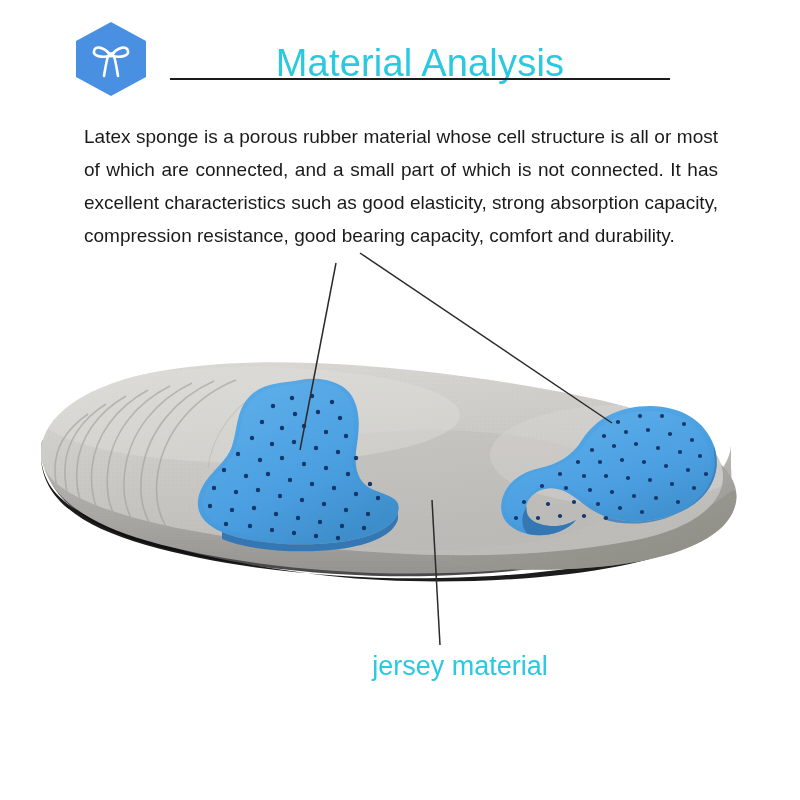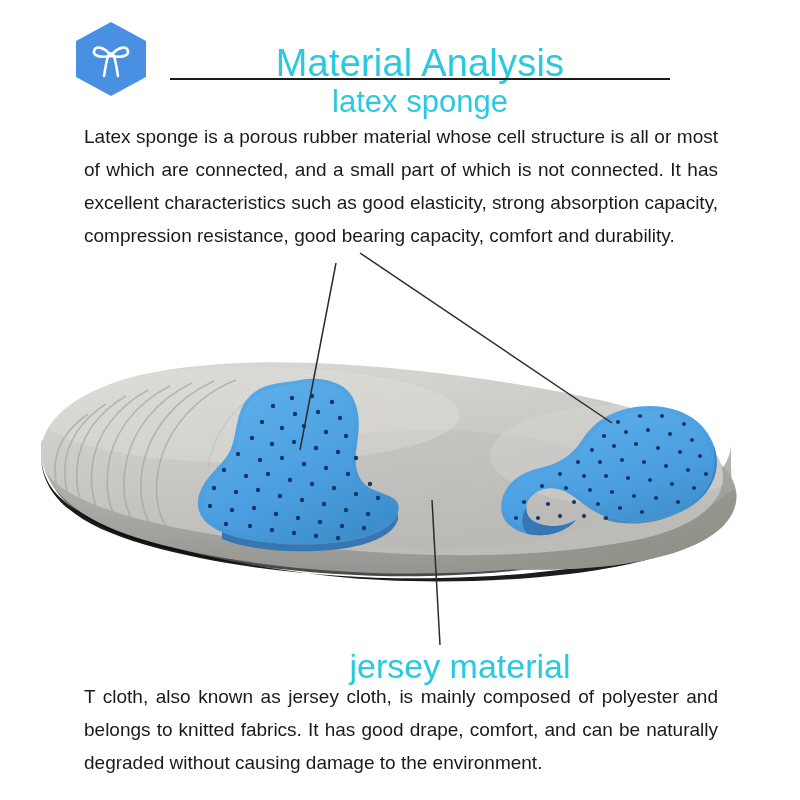--- a/index.html
+++ b/index.html
@@ -84,21 +84,21 @@
     width: 634px;
   }
 
   
   .label-jersey {
     position: absolute;
     left: 200px;
     top: 647px;
     width: 520px;
     text-align: center;
-    font-size: 34px;
+    font-size: 27px;
     line-height: 38px;
     color: #29c9e0;
     white-space: nowrap;
   }
 
   
   .product-stage {
     position: absolute;
     left: 0;
     top: 240px;
@@ -120,21 +120,20 @@
         <path d="M39,36 C45,27 55,25 56,31 C57,36 49,38 39,36 Z"></path>
         <path d="M36,36 C34,43 33,50 32,56"></path>
         <path d="M42,36 C44,43 45,50 46,56"></path>
         <path d="M36.5,33.5 L41.5,33.5"></path>
       </g>
     </svg>
   </div>
 
   <div class="main-title">Material Analysis</div>
   <div class="title-rule"></div>
-  <div class="sub-title">latex sponge</div>
 
   <div class="para para-top">Latex sponge is a porous rubber material whose cell structure is all or most of which are connected, and a small part of which is not connected. It has excellent characteristics such as good elasticity, strong absorption capacity, compression resistance, good bearing capacity, comfort and durability.</div>
 
   <div class="product-stage">
     <svg width="800" height="420" viewBox="0 0 800 420">
       <defs>
         <linearGradient id="topFoam" x1="0" y1="0" x2="0.35" y2="1">
           <stop offset="0%" stop-color="#dcdbd7"></stop>
           <stop offset="45%" stop-color="#cdccc8"></stop>
           <stop offset="100%" stop-color="#bdbcb8"></stop>
@@ -399,15 +398,14 @@
       <g stroke="#2b2b2b" stroke-width="1.5" fill="none">
         <line x1="336" y1="23" x2="300" y2="210"></line>
         <line x1="360" y1="13" x2="612" y2="183"></line>
         <line x1="440" y1="405" x2="432" y2="260"></line>
       </g>
     </svg>
   </div>
 
   <div class="label-jersey">jersey material</div>
 
-  <div class="para para-bottom">T cloth, also known as jersey cloth, is mainly composed of polyester and belongs to knitted fabrics. It has good drape, comfort, and can be naturally degraded without causing damage to the environment.</div>
 
 </div>
 
 </body></html>

